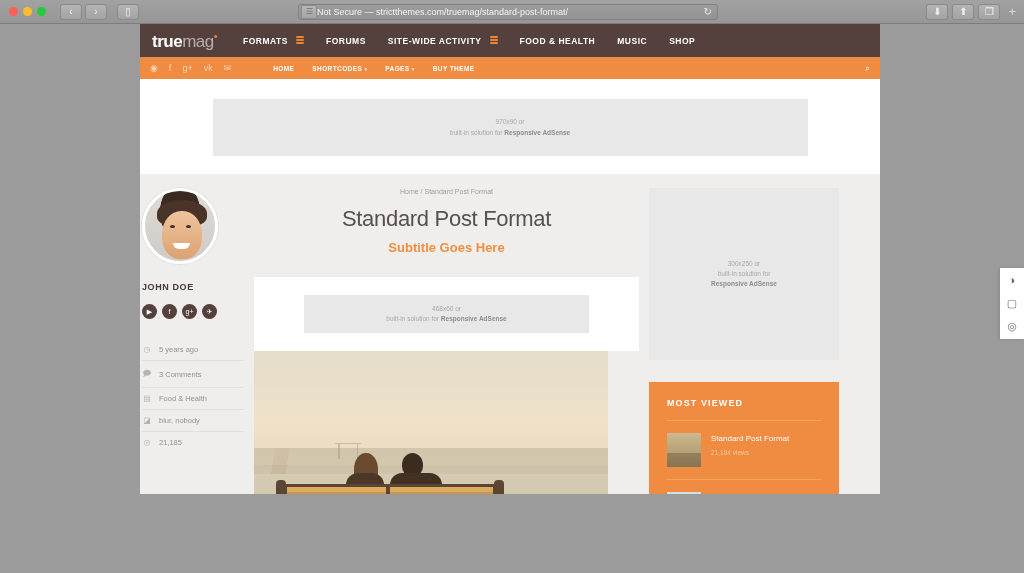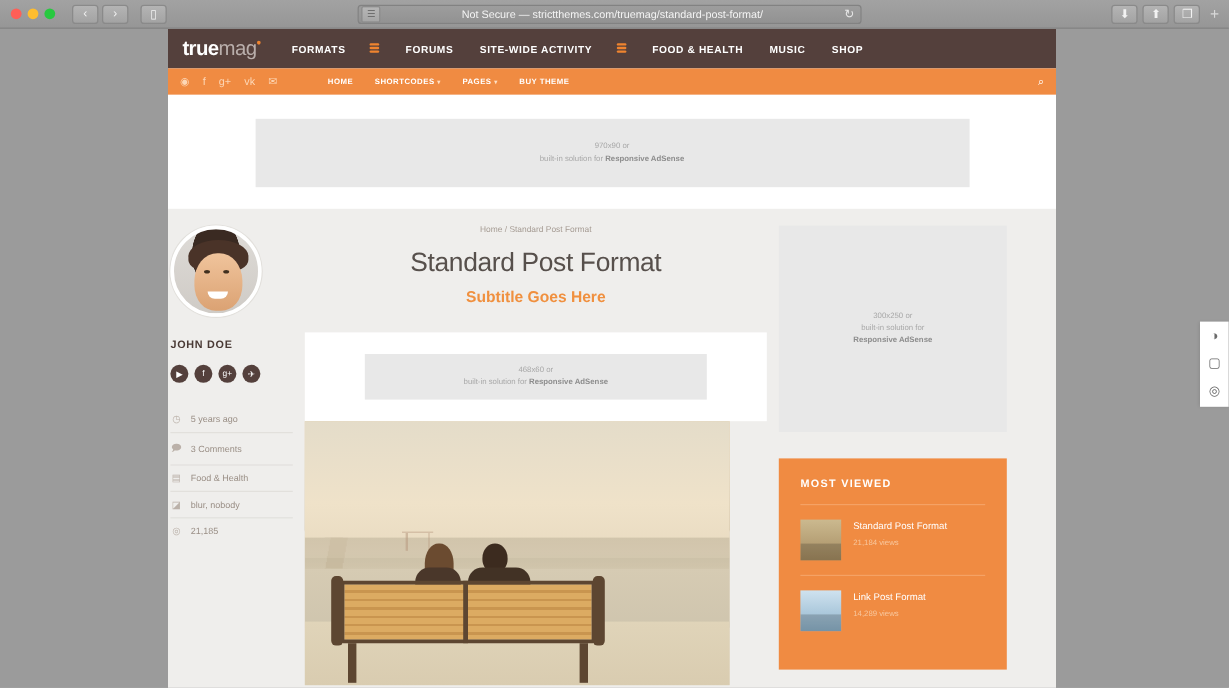--- a/index.html
+++ b/index.html
@@ -42,36 +42,36 @@
     display: flex; align-items: center;
   }
   .url-icon {
     width: 16px; height: 14px; margin-left: 2px;
     background: linear-gradient(#b6b6b6,#a6a6a6);
     border: 1px solid #8c8c8c; border-radius: 2px;
     display:flex;align-items:center;justify-content:center;
   }
   .url-icon span { font-size: 8px; color: #6f6f6f; letter-spacing: -1px; }
   .url-text {
-    flex: 1; text-align: center;
+    flex: 1; 
     font-size: 9px; color: #f4f4f4;
     white-space: nowrap; overflow: hidden;
   }
   .url-reload { font-size: 10px; color: #e8e8e8; margin-right: 5px; }
 
   .right-btns {
     position: absolute; right: 4px;
     display: flex; align-items: center; gap: 4px;
   }
   .plus-btn { color: #d8d8d8; font-size: 13px; padding: 0 4px; }
 
   
   .viewport {
     position: absolute; top: 24px; left: 0;
-    width: 1024px; height: 549px;
+    width: 1024px; height: 470px;
     background: #9b9b9b;
     overflow: hidden;
   }
   .page {
     position: absolute; left: 140px; top: 0;
     width: 740px; min-height: 549px;
     background: #ffffff;
   }
 
   
@@ -80,21 +80,21 @@
     display: flex; align-items: center; padding-left: 12px;
   }
   .logo { font-size: 17px; letter-spacing: -0.5px; margin-right: 26px; }
   .logo .t1 { color: #ffffff; font-weight: bold; }
   .logo .t2 { color: #b9aeab; font-weight: 300; }
   .logo .dot { color: #f0842f; font-size: 11px; vertical-align: super; }
   .mainnav { display: flex; align-items: center; gap: 22px; }
   .mainnav a {
     color: #ffffff; font-size: 8.5px; font-weight: bold;
     letter-spacing: 0.5px; text-decoration: none;
-    display: flex; align-items: center; gap: 20px;
+    display: flex; align-items: center; gap: 8px;
   }
   .burger { display: inline-block; width: 8px; }
   .burger i {
     display: block; height: 1.5px; background: #f0842f;
     margin-bottom: 1.5px; border-radius: 1px;
   }
 
   .subbar {
     height: 22px; background: #f08b42;
     display: flex; align-items: center; padding: 0 10px;

